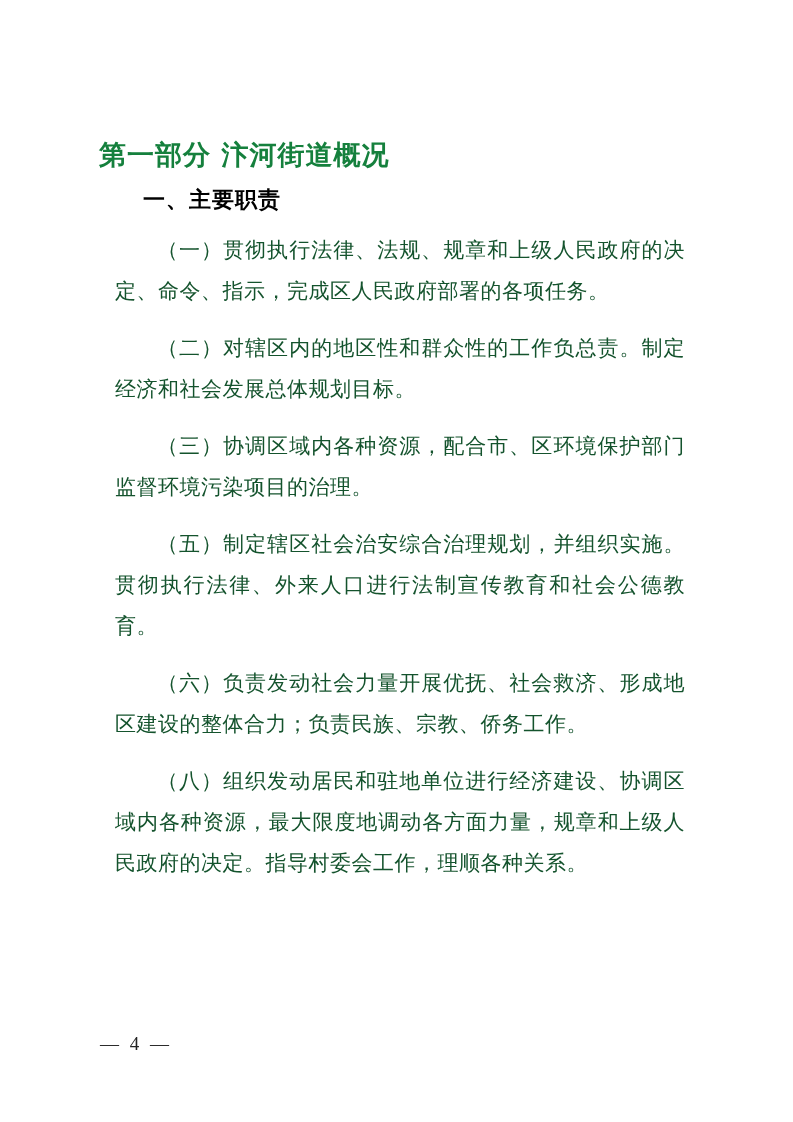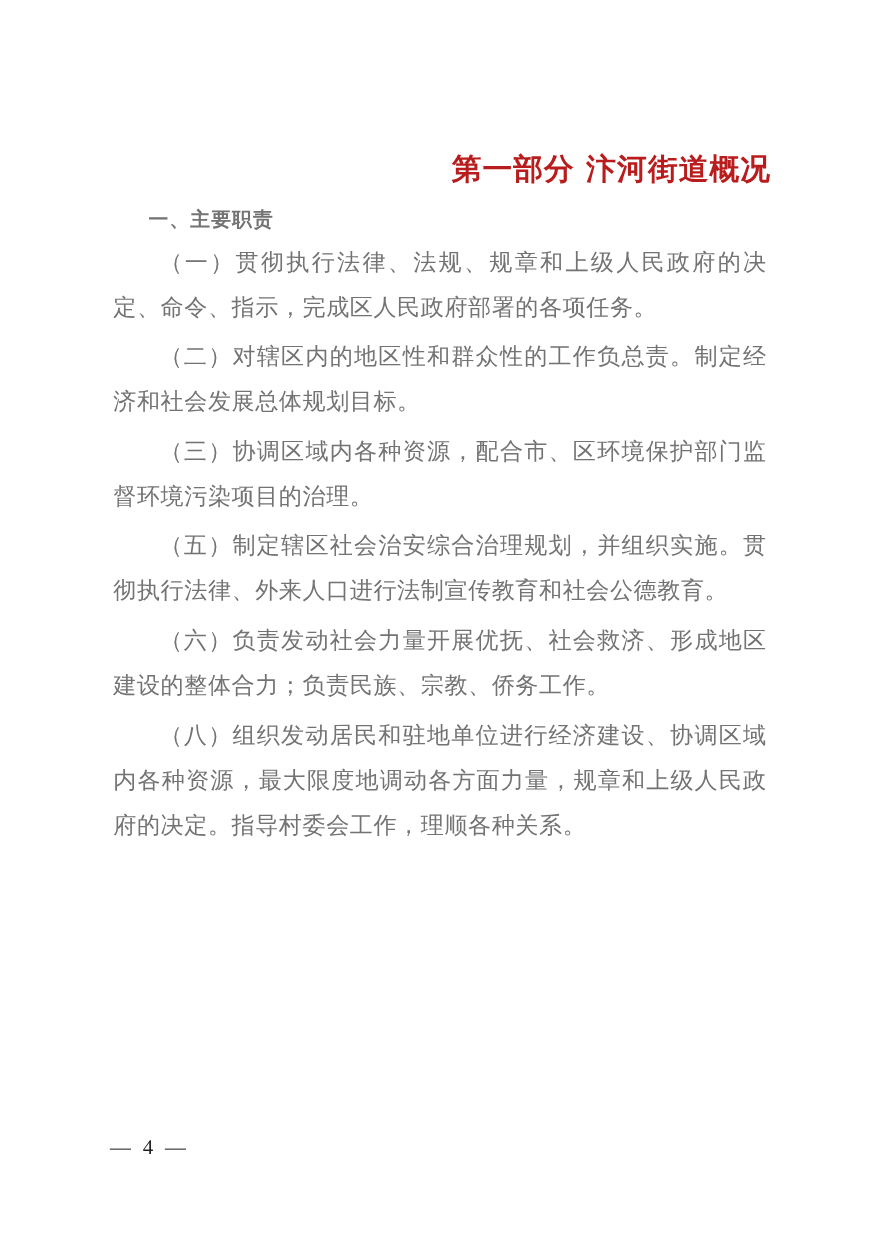--- a/index.html
+++ b/index.html
@@ -26,42 +26,42 @@
     left: 99px;
     top: 138px;
     width: 602px;
   }
   .doc-title {
     margin: 0;
     font-family: "DejaVu Sans", "Liberation Sans", sans-serif;
     font-size: 27px;
     font-weight: 700;
     line-height: 34px;
-    text-align: right;
+    text-align: left;
     letter-spacing: 1px;
-    color: #b91c1c;
+    color: #15803d;
   }
   .section-heading {
     margin: 14px 0 0 0;
     font-family: "DejaVu Sans", "Liberation Sans", sans-serif;
-    font-size: 18px;
+    font-size: 22px;
     font-weight: 700;
     line-height: 28px;
     text-indent: 2em;
     letter-spacing: 1px;
-    color: #737373;
+    color: #000000;
   }
   .body-text p {
-    margin: 4px;
+    margin: 16px;
     font-size: 21px;
     line-height: 41px;
     text-indent: 2em;
     text-align: justify;
     letter-spacing: 0.5px;
-    color: #737373;
+    color: #14532d;
   }
   .page-footer {
     position: absolute;
     left: 100px;
     top: 1033px;
     font-size: 19px;
     letter-spacing: 3px;
     color: #222222;
   }
 </style>

